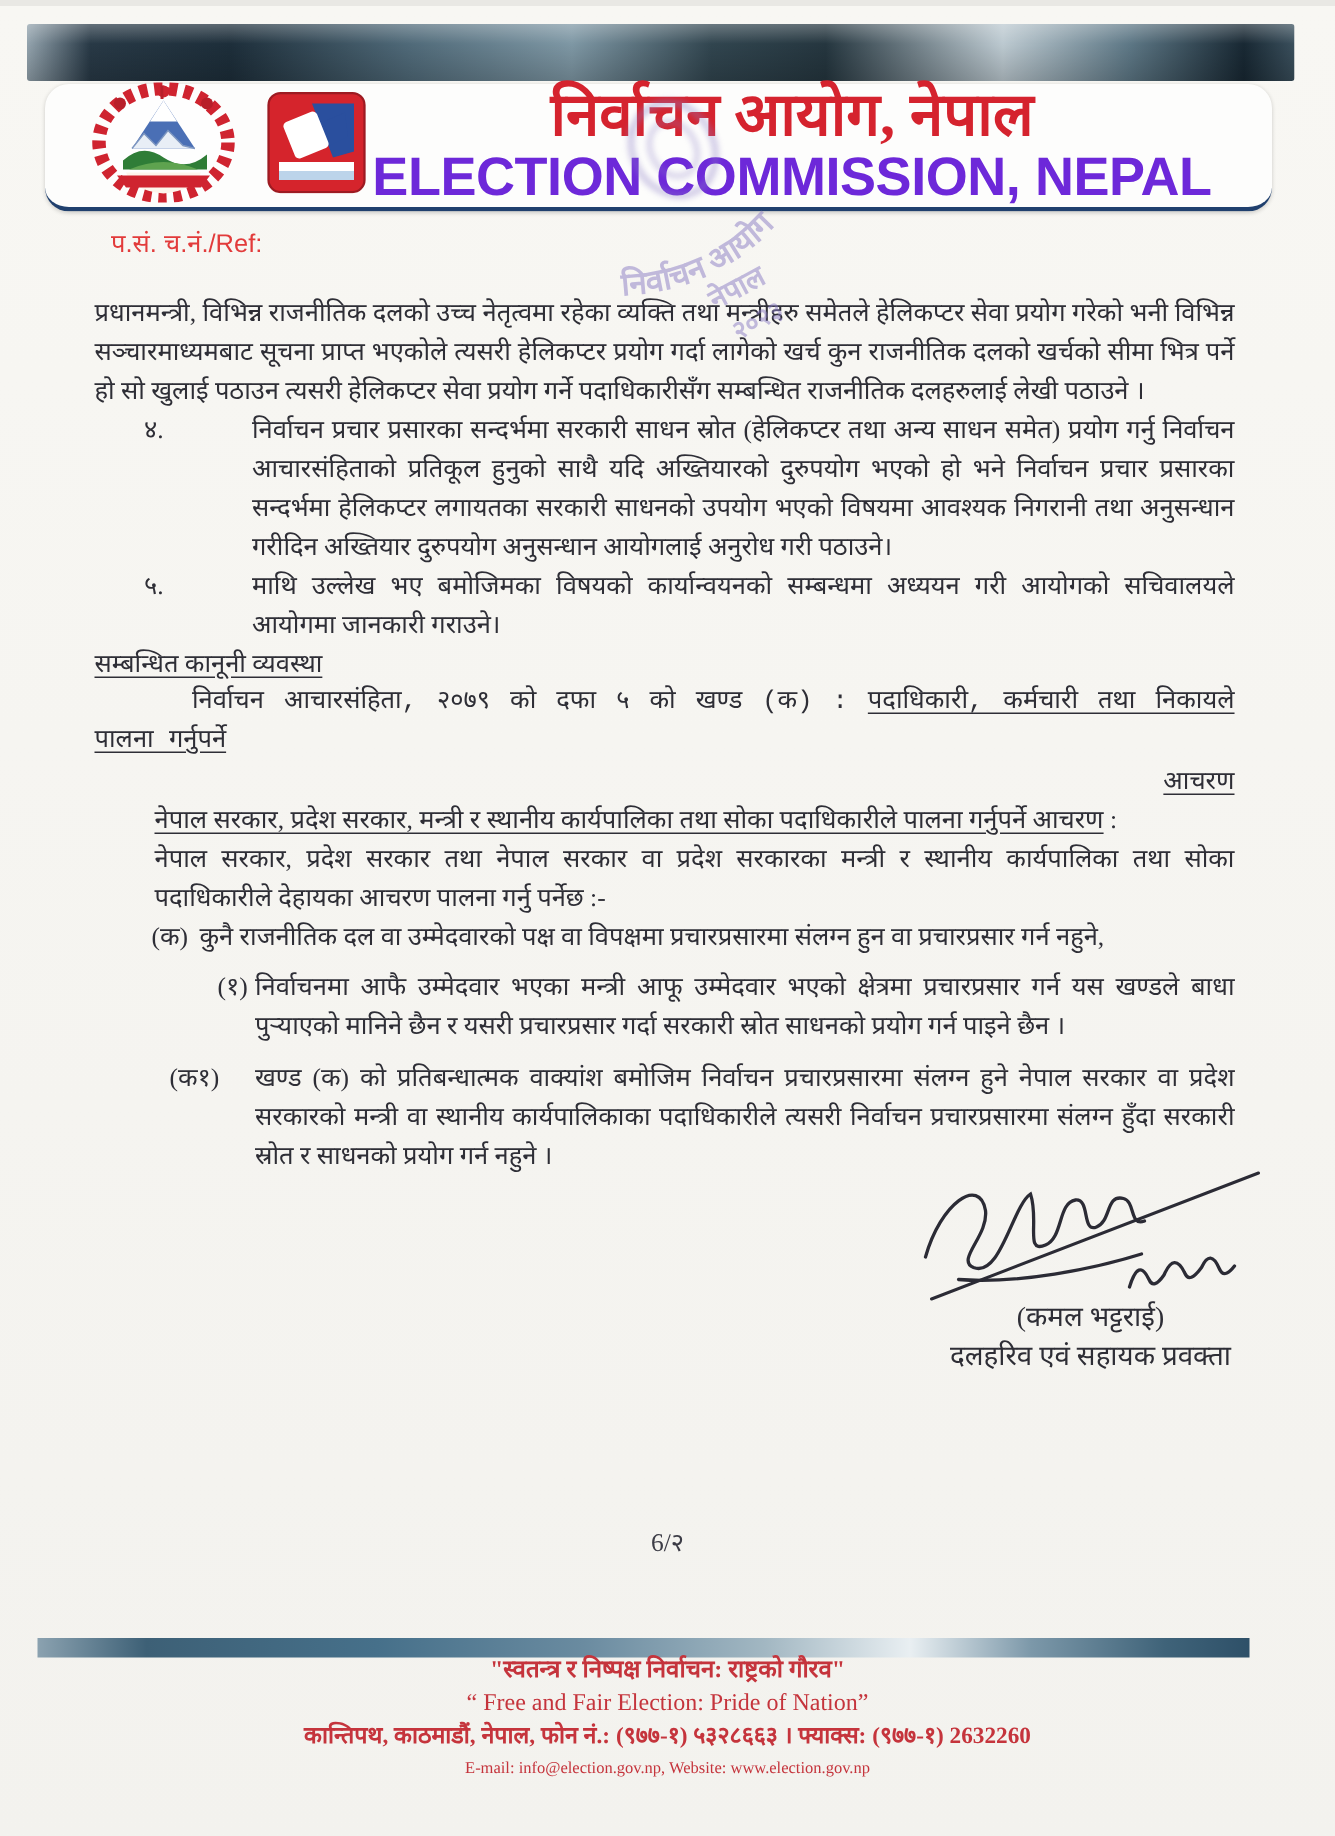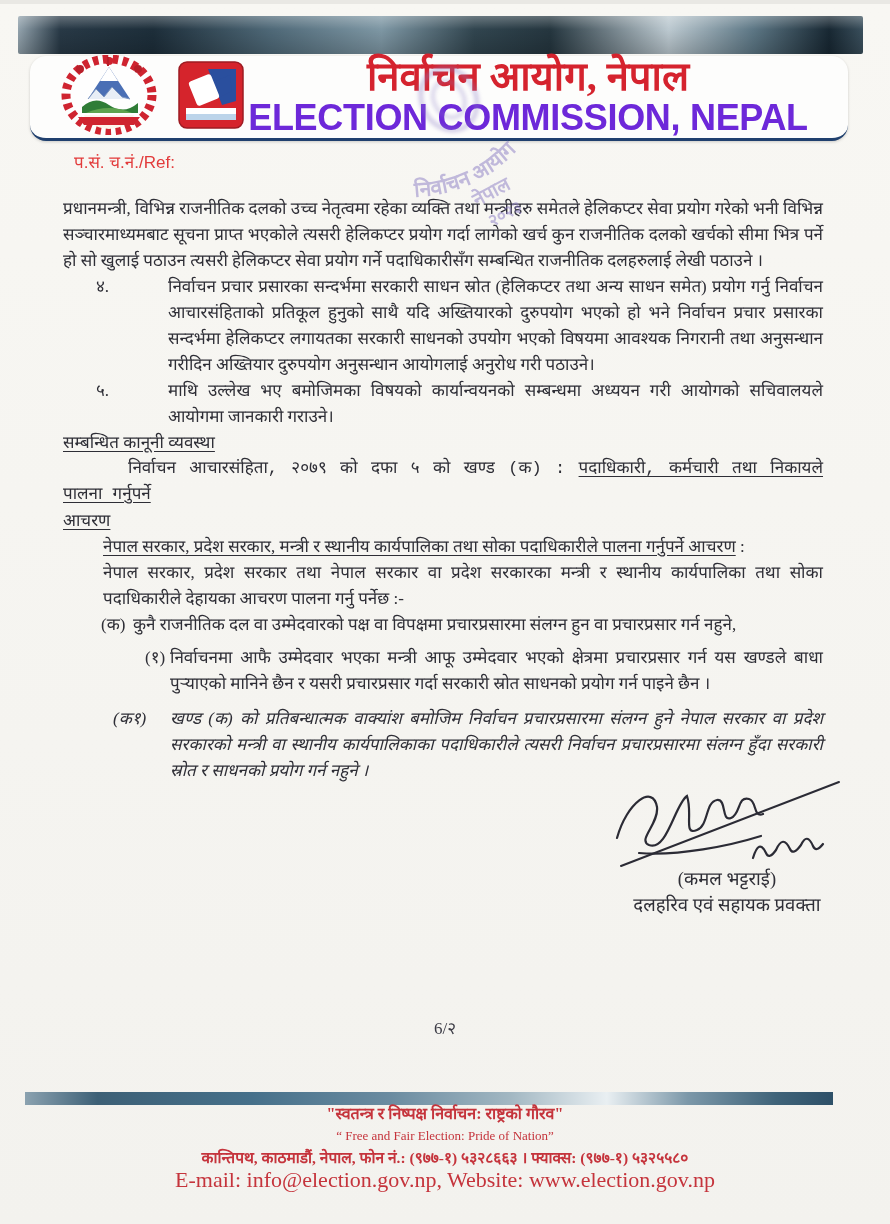--- a/index.html
+++ b/index.html
@@ -34,44 +34,44 @@
     position:absolute;left:63px;top:192px;width:760px;
     font-size:17px;line-height:26px;text-align:justify;z-index:1;
   }
   .content p{margin:0;}
   .indent1{margin-left:105px;}
   .li{position:relative;padding-left:105px;}
   .li .marker{position:absolute;left:33px;top:0;}
   .legal-heading{margin:0;font-weight:400;}
   .u{text-decoration:underline;text-underline-offset:3px;}
   .code-ref{text-indent:65px;font-family:Liberation Mono, monospace;}
-  .acharan{text-align:left;}
+  .acharan{text-align:right;}
   .subsection{margin-left:40px;}
   .clause-ka{position:relative;padding-left:70px;}
   .clause-ka .marker{position:absolute;left:38px;top:0;}
   .tar-block{display:block;text-align:left;}
   .clause-1{position:relative;padding-left:107px;margin-top:7px;}
   .clause-1 .marker{position:absolute;left:82px;top:0;}
-  .clause-ka1{position:relative;padding-left:107px;margin-top:9px;font-style:italic;}
+  .clause-ka1{position:relative;padding-left:107px;margin-top:9px;}
   .clause-ka1 .marker{position:absolute;left:50px;top:0;}
   
   .signoff{position:absolute;top:770px;right:26px;width:274px;text-align:center;font-size:18.5px;line-height:26px;z-index:1;}
   .sig-svg{display:block;margin:0 auto -16px auto;}
   .page-num{position:absolute;top:1012px;left:0;width:100%;text-align:center;font-size:17px;color:#3c3c46;}
   
   .footer-bar{
     position:absolute;left:25px;top:1088px;width:808px;height:13px;
     background:linear-gradient(90deg,#8ba2b0 0%,#3d6076 9%,#46708a 28%,#6a8ba0 45%,#a2b7c2 60%,#e9eff2 72%,#7c98a9 82%,#3f6379 93%,#2e5068 100%);
   }
   .footer-text{position:absolute;left:0;top:1099px;width:100%;text-align:center;color:#c5343c;}
   .f-np-slogan{font-size:16px;font-weight:700;line-height:22px;}
-  .f-en-slogan{font-size:13px;line-height:22px;}
+  .f-en-slogan{font-size:16px;line-height:22px;}
   .f-np-addr{font-size:15.5px;font-weight:700;line-height:22px;}
   .f-en-addr{font-size:17.5px;line-height:21px;}
-  .f-contact{font-size:22px;line-height:21px;}
+  .f-contact{font-size:11px;line-height:21px;}
 </style>
 </head>
 <body>
 
 <div class="page">
 
   <div class="top-bar"></div>
 
   <div class="header-box">
     <span class="emblem">
@@ -182,17 +182,17 @@
     <div>(कमल भट्टराई)</div>
     <div>दलहरिव एवं सहायक प्रवक्ता</div>
   </div>
 
   <div class="page-num">6/२</div>
 
   <div class="footer-bar"></div>
   <div class="footer-text">
     <div class="f-np-slogan">"स्वतन्त्र र निष्पक्ष निर्वाचन: राष्ट्रको गौरव"</div>
     <div class="f-en-slogan">“ Free and Fair Election: Pride of Nation”</div>
-    <div class="f-np-addr">कान्तिपथ, काठमाडौं, नेपाल, फोन नं.: (९७७-१) ५३२८६६३ । फ्याक्स: (९७७-१) ५३२५५८०</div>
+    <div class="f-np-addr">कान्तिपथ, काठमाडौं, नेपाल, फोन नं.: (९७७-१) ५३२८६६३ । फ्याक्स: (९७७-१) 2632260</div>
     <div class="f-contact">E-mail: info@election.gov.np, Website: www.election.gov.np</div>
   </div>
 
 </div>
 
 </body></html>

